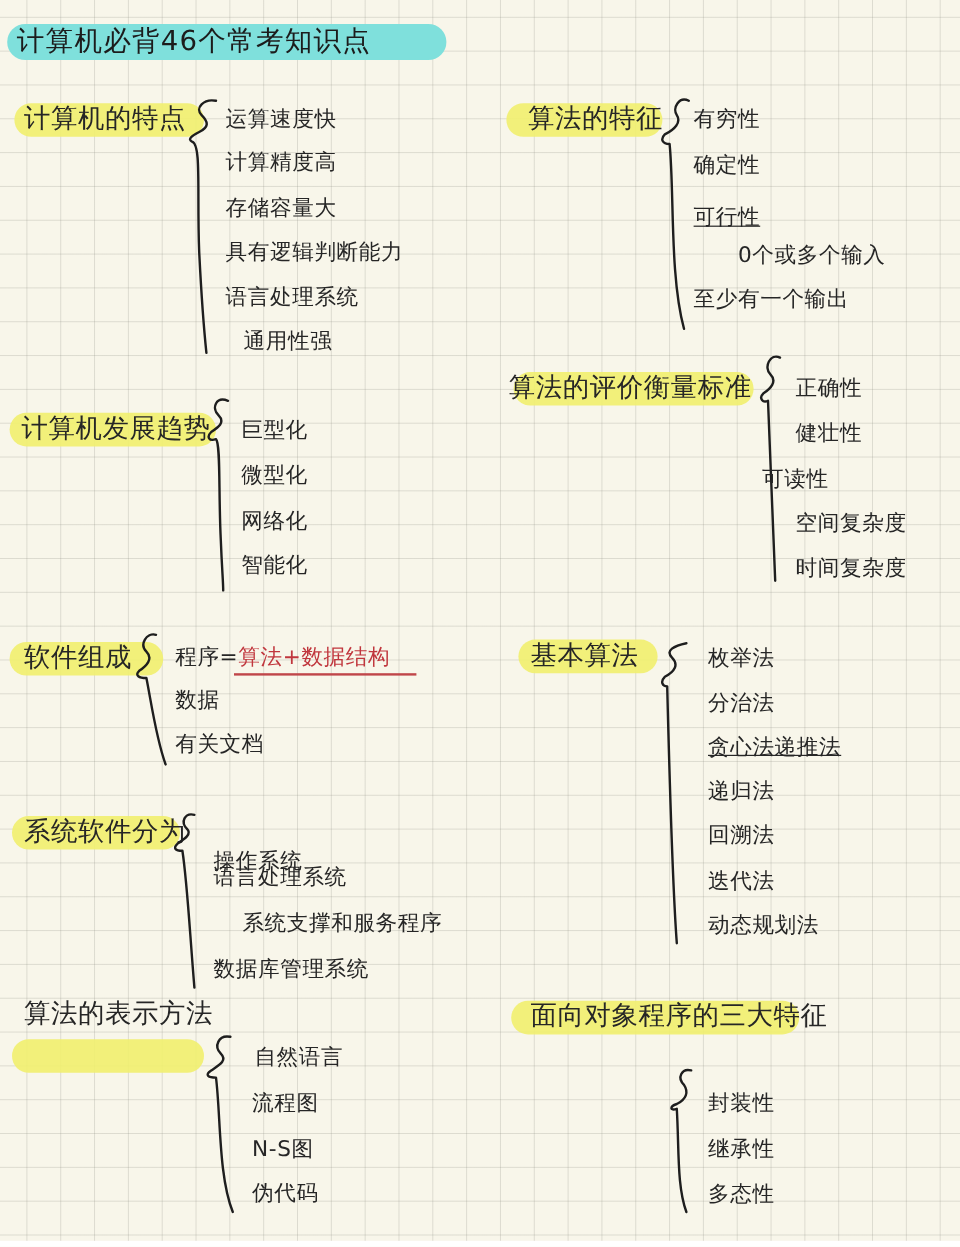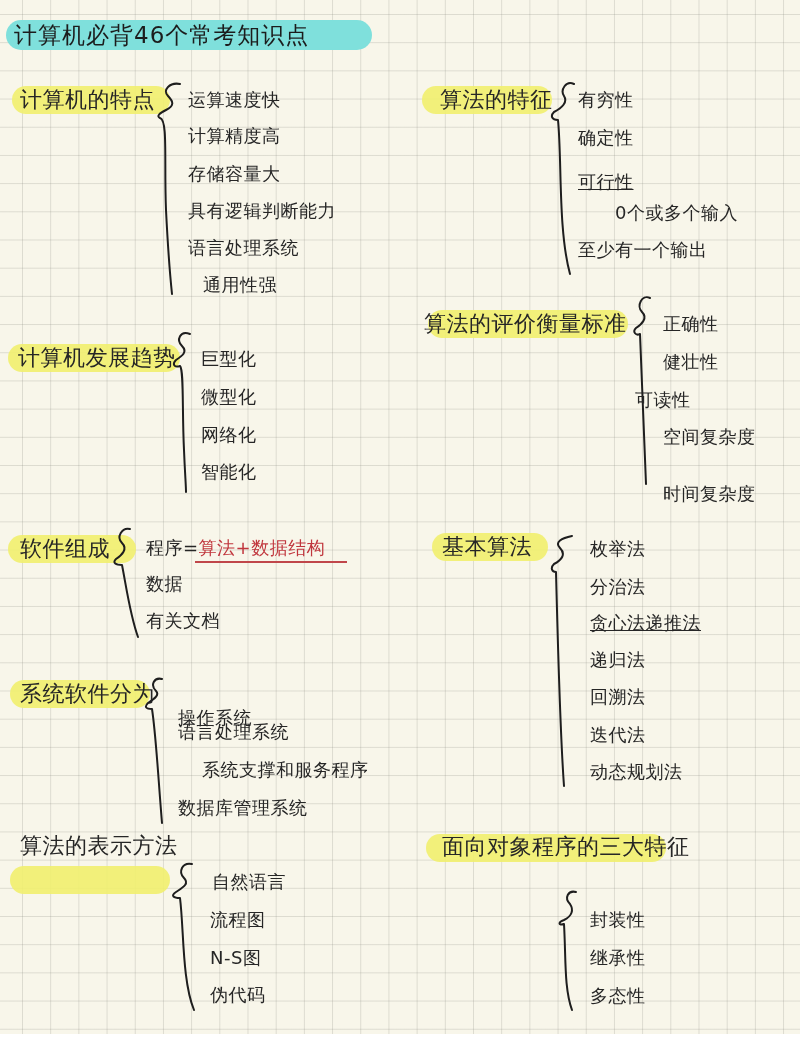--- a/index.html
+++ b/index.html
@@ -120,21 +120,21 @@
 
 <div class="hl" style="left:428px; top:310px; width:200px;"></div>
 <div class="label" style="left:424px; top:310px;">算法的评价衡量标准</div>
 <svg class="brace" style="left:630px; top:294px;" width="40" height="200">
   <path d="M20 4 C12 0, 6 12, 12 18 C18 24, 12 30, 6 34 C2 38, 6 42, 10 40 C12 100, 14 150, 16 190"></path>
 </svg>
 <div class="item" style="left:663px; top:310px;">正确性</div>
 <div class="item" style="left:663px; top:348px;">健壮性</div>
 <div class="item" style="left:635px; top:386px;">可读性</div>
 <div class="item" style="left:663px; top:423px;">空间复杂度</div>
-<div class="item" style="left:663px; top:480px;">时间复杂度</div>
+<div class="item" style="left:663px; top:460px;">时间复杂度</div>
 
 <div class="hl" style="left:432px; top:533px; width:116px;"></div>
 <div class="label" style="left:442px; top:533px;">基本算法</div>
 <svg class="brace" style="left:548px; top:532px;" width="40" height="260">
   <path d="M24 4 C14 6, 6 10, 12 16 C18 22, 14 28, 6 32 C2 36, 4 40, 8 40 C10 120, 12 200, 16 254"></path>
 </svg>
 <div class="item" style="left:590px; top:535px;">枚举法</div>
 <div class="item" style="left:590px; top:573px;">分治法</div>
 <div class="item" style="left:590px; top:609px;text-decoration:underline;">贪心法递推法</div>
 <div class="item" style="left:590px; top:646px;">递归法</div>

